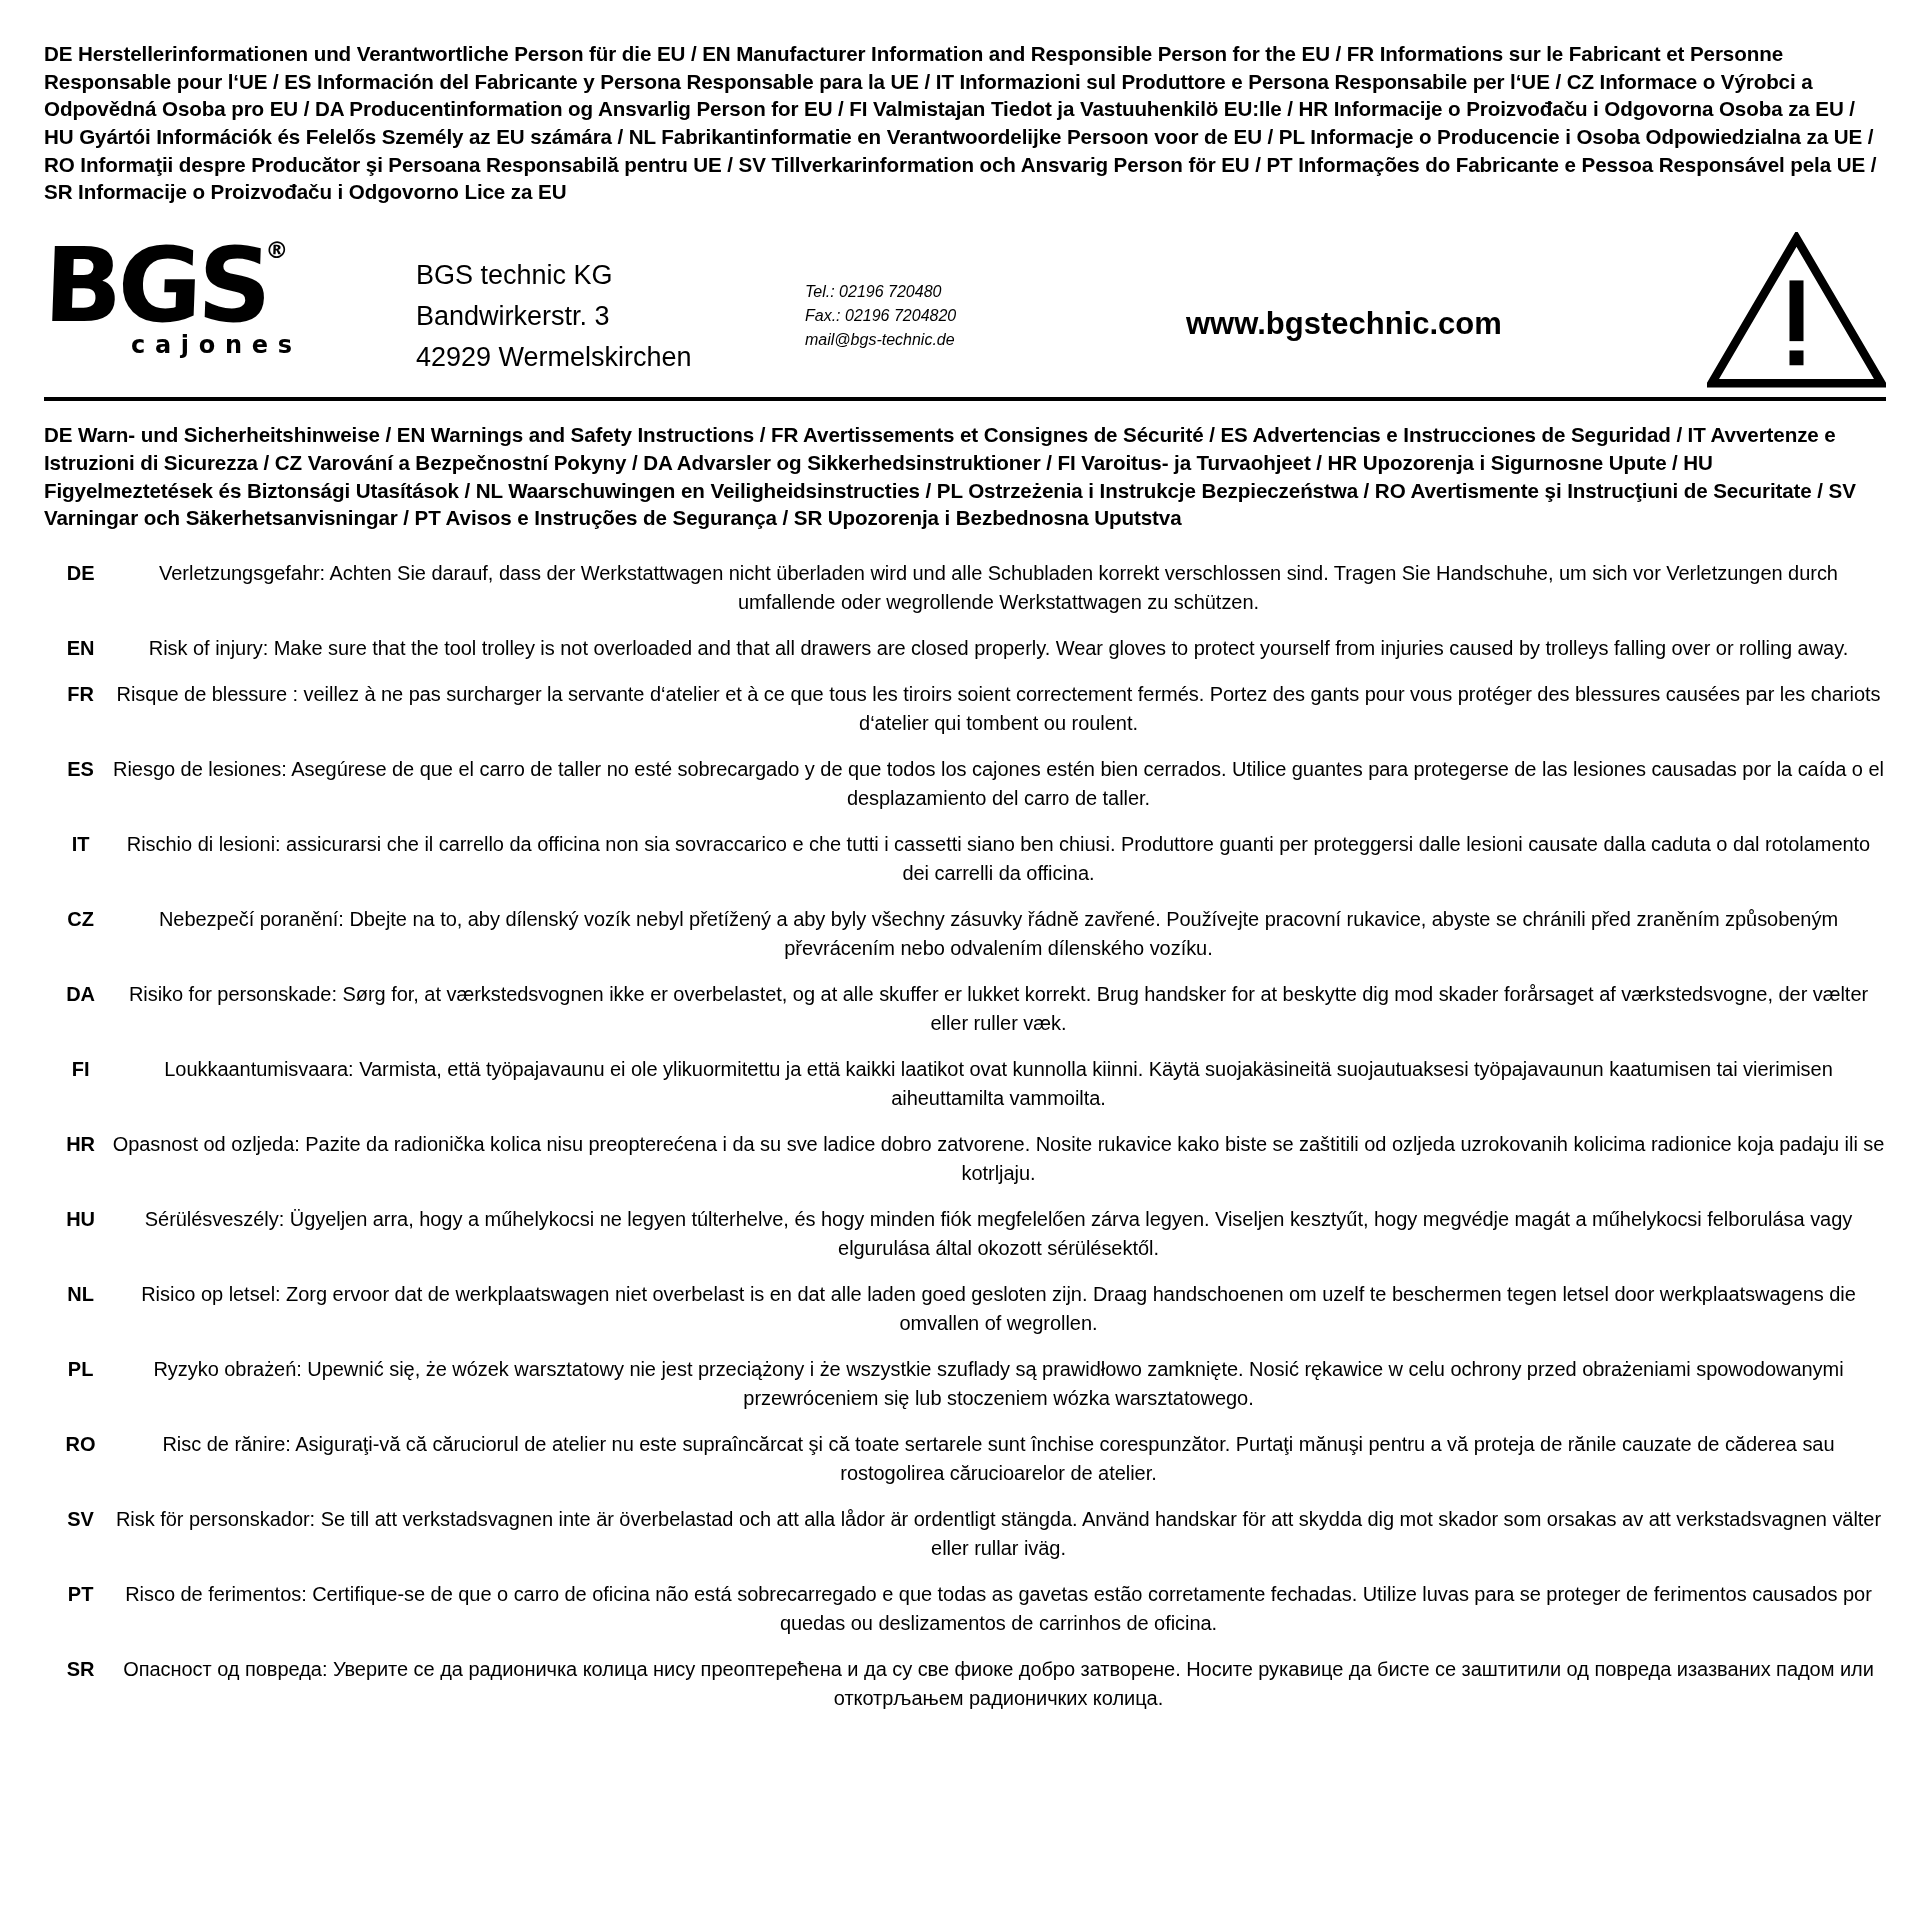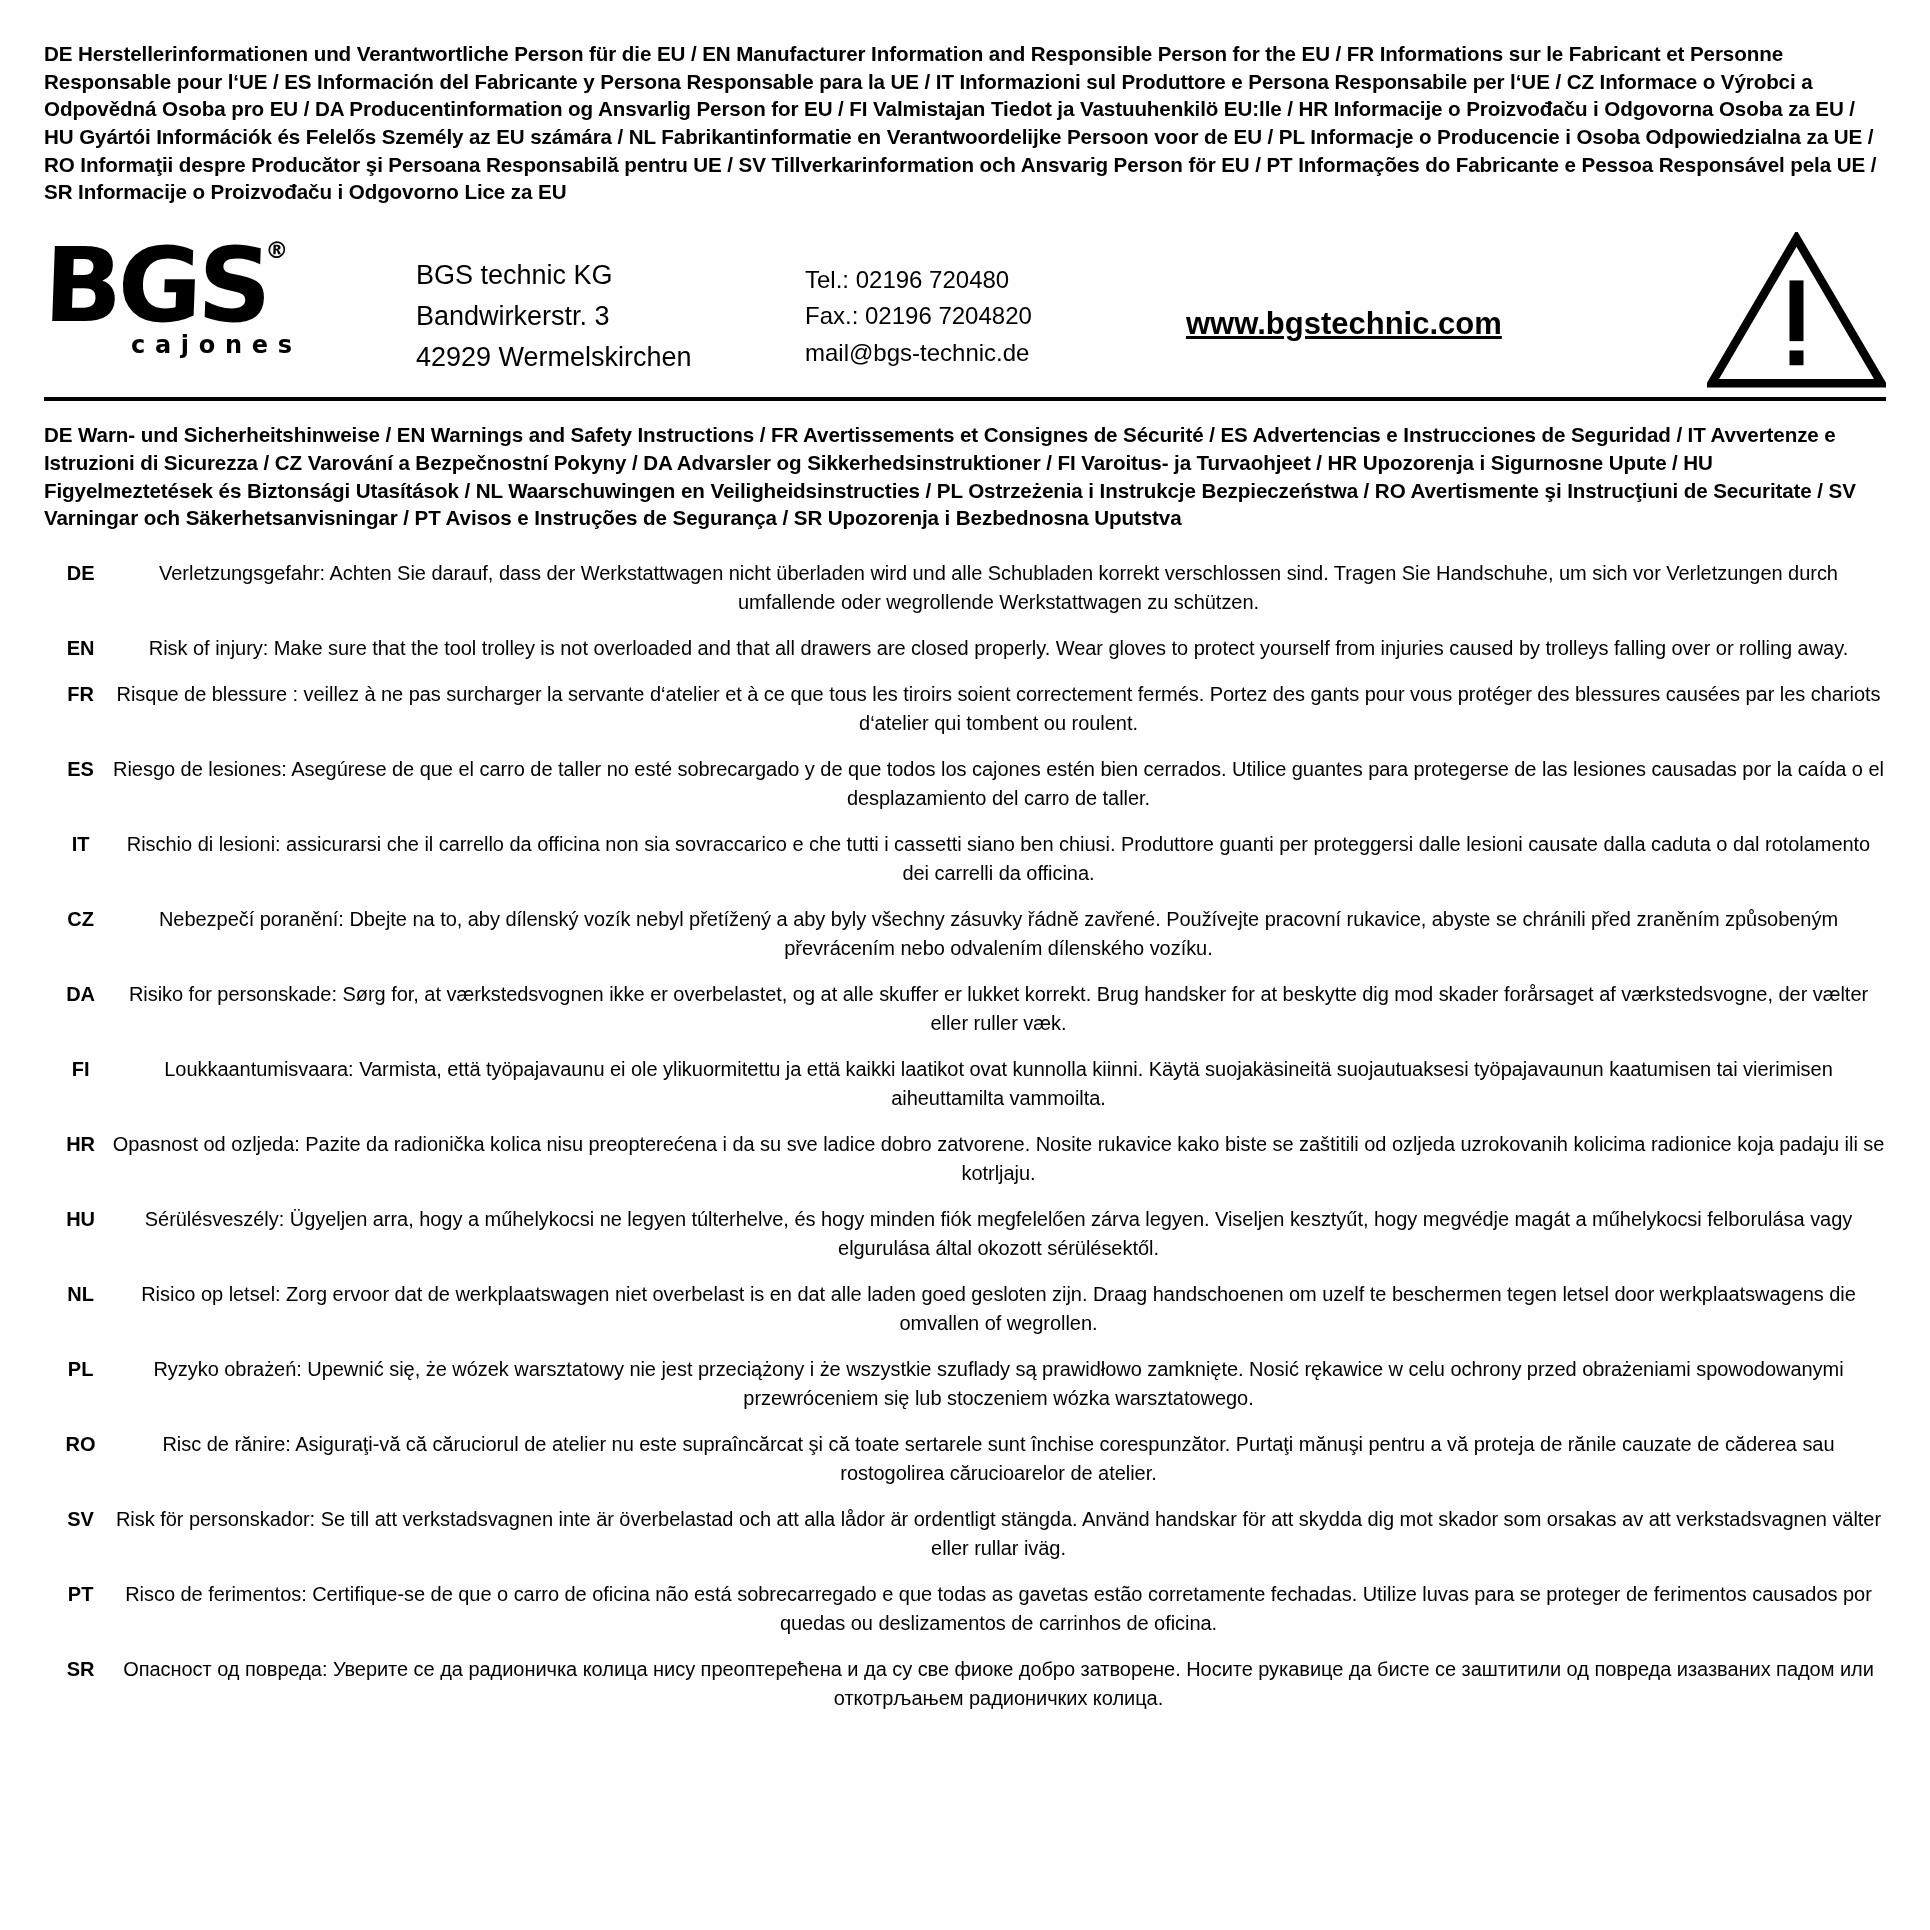--- a/index.html
+++ b/index.html
@@ -76,32 +76,32 @@
 
   .addr-col {
     flex: 0 0 389px;
     font-size: 27px;
     line-height: 1.52;
     padding-top: 17px;
     margin-left: 37px;
   }
   .tel-col {
     flex: 0 0 358px;
-    font-size: 24px;
+    font-size: 16px;
     line-height: 1.52;
     padding-top: 17px;
+    font-style: italic;
   }
   .web-col {
     flex: 1 1 auto;
     font-size: 31px;
     font-weight: bold;
     padding-top: 33px;
     padding-left: 23px;
     white-space: nowrap;
-    text-decoration: underline;
   }
   .warn-col {
     flex: 0 0 202px;
     display: flex;
     justify-content: flex-end;
     align-items: center;
     padding-top: 4.7px;
   }
   .warn-tri {
     width: 179px;

